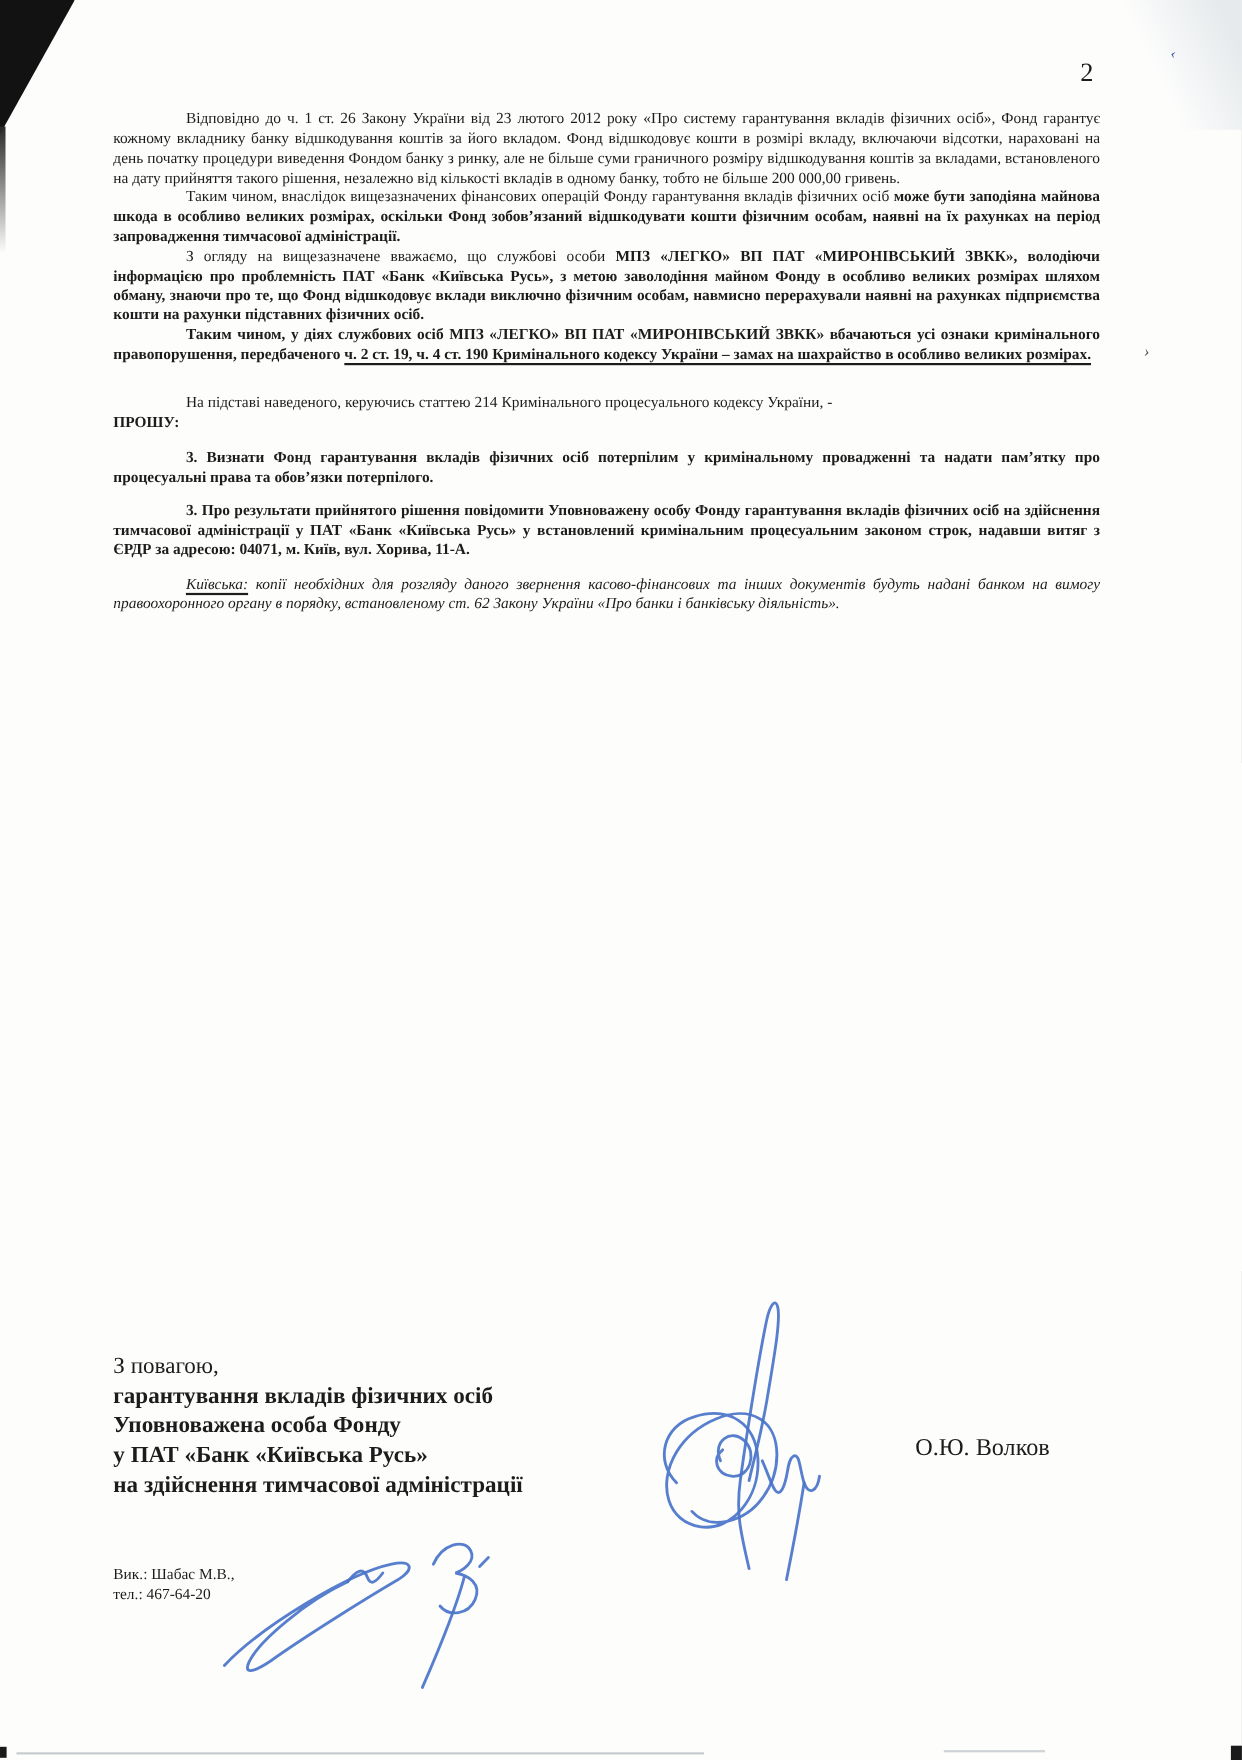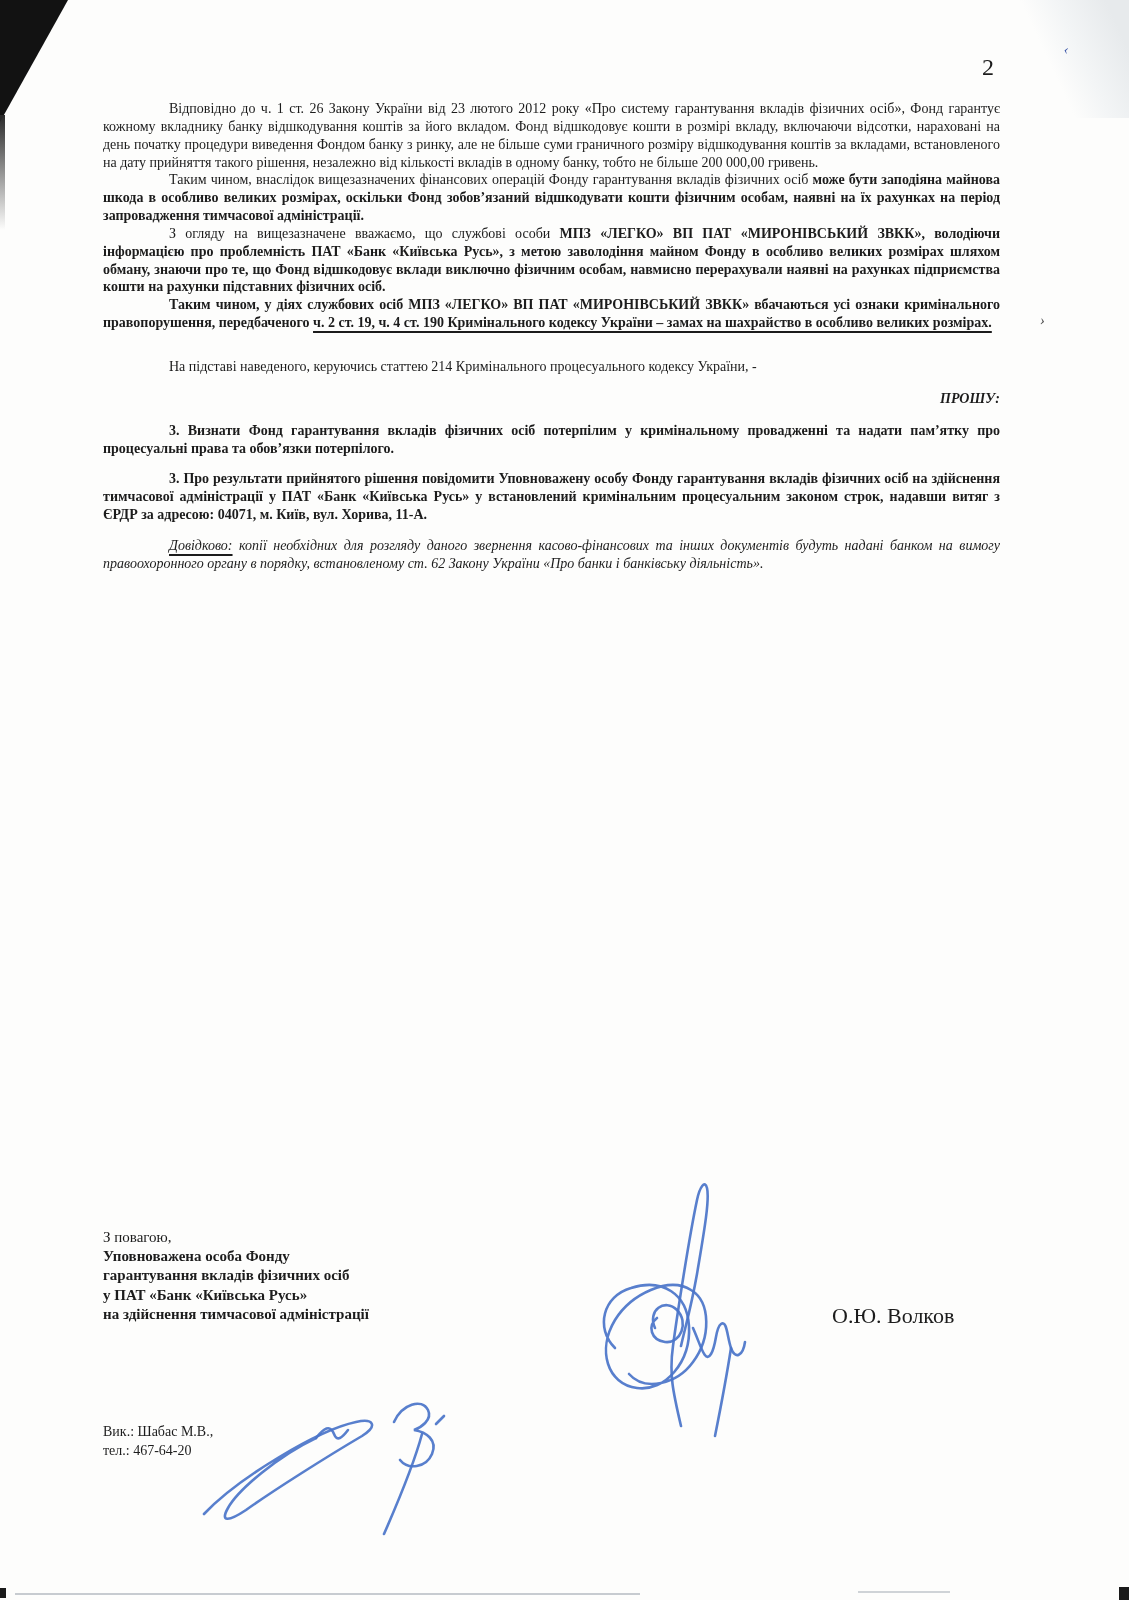--- a/index.html
+++ b/index.html
@@ -41,29 +41,29 @@
 
   .page-number{position:absolute;left:982px;top:54px;font-size:24px;}
 
   .content{
     position:absolute;left:103px;top:100px;width:897px;
     font-size:14px;line-height:1.275;text-align:justify;
   }
   .para{margin:0;text-indent:66px;}
   .para.gap-lg{margin-top:26px;}
   .para.gap-md{margin-top:13px;}
-  .para.center{text-align:right;text-indent:0;margin-top:14px;margin-bottom:14px;font-style:italic;}
+  .para.center{text-align:left;text-indent:0;margin-bottom:14px;}
   .para.italic-para{font-style:italic;}
   span.b{font-weight:700;}
   span.i{font-style:italic;}
   span.u{text-decoration:underline;text-decoration-thickness:2px;text-underline-offset:4px;}
 
   .closing{
     position:absolute;left:103px;top:1228px;width:480px;
-    font-size:15px;line-height:1.28;
+    font-size:21px;line-height:1.28;
   }
   .closing .salutation{font-weight:400;}
   .closing .role-line{font-weight:700;}
   .signer-name{
     position:absolute;left:832px;top:1303px;
     font-size:22px;font-weight:400;
   }
   .executor{
     position:absolute;left:103px;top:1422px;
     font-size:14px;line-height:1.38;
@@ -92,28 +92,28 @@
 
   <div class="content" id="content">
       <p class="para"><span>Відповідно до ч. 1 ст. 26 Закону України від 23 лютого 2012 року «Про систему гарантування вкладів фізичних осіб», Фонд гарантує кожному вкладнику банку відшкодування коштів за його вкладом. Фонд відшкодовує кошти в розмірі вкладу, включаючи відсотки, нараховані на день початку процедури виведення Фондом банку з ринку, але не більше суми граничного розміру відшкодування коштів за вкладами, встановленого на дату прийняття такого рішення, незалежно від кількості вкладів в одному банку, тобто не більше 200 000,00 гривень.</span></p>
       <p class="para"><span>Таким чином, внаслідок вищезазначених фінансових операцій Фонду гарантування вкладів фізичних осіб </span><span class="b">може бути заподіяна майнова шкода в особливо великих розмірах, оскільки Фонд зобов’язаний відшкодувати кошти фізичним особам, наявні на їх рахунках на період запровадження тимчасової адміністрації.</span></p>
       <p class="para"><span>З огляду на вищезазначене вважаємо, що службові особи </span><span class="b">МПЗ «ЛЕГКО» ВП ПАТ «МИРОНІВСЬКИЙ ЗВКК», володіючи інформацією про проблемність ПАТ «Банк «Київська Русь», з метою заволодіння майном Фонду в особливо великих розмірах шляхом обману, знаючи про те, що Фонд відшкодовує вклади виключно фізичним особам, навмисно перерахували наявні на рахунках підприємства кошти на рахунки підставних фізичних осіб.</span></p>
       <p class="para"><span class="b">Таким чином, у діях службових осіб МПЗ «ЛЕГКО» ВП ПАТ «МИРОНІВСЬКИЙ ЗВКК» вбачаються усі ознаки кримінального правопорушення, передбаченого </span><span class="b u">ч. 2 ст. 19, ч. 4 ст. 190 Кримінального кодексу України – замах на шахрайство в особливо великих розмірах.</span></p>
       <p class="para gap-lg"><span>На підставі наведеного, керуючись статтею 214 Кримінального процесуального кодексу України, -</span></p>
       <p class="para center"><span class="b">ПРОШУ:</span></p>
       <p class="para gap-md"><span class="b">3. Визнати Фонд гарантування вкладів фізичних осіб потерпілим у кримінальному провадженні та надати пам’ятку про процесуальні права та обов’язки потерпілого.</span></p>
       <p class="para gap-md"><span class="b">3. Про результати прийнятого рішення повідомити Уповноважену особу Фонду гарантування вкладів фізичних осіб на здійснення тимчасової адміністрації у ПАТ «Банк «Київська Русь» у встановлений кримінальним процесуальним законом строк, надавши витяг з ЄРДР за адресою: 04071, м. Київ, вул. Хорива, 11-А.</span></p>
-      <p class="para gap-md italic-para"><span class="i u">Довідково:</span><span class="i"> копії необхідних для розгляду даного звернення касово-фінансових та інших документів будуть надані банком на вимогу правоохоронного органу в порядку, встановленому ст. 62 Закону України «Про банки і банківську діяльність».</span></p>
+      <p class="para gap-md italic-para"><span class="i u">Київська:</span><span class="i"> копії необхідних для розгляду даного звернення касово-фінансових та інших документів будуть надані банком на вимогу правоохоронного органу в порядку, встановленому ст. 62 Закону України «Про банки і банківську діяльність».</span></p>
     </div>
 
   <div class="closing">
     <div class="salutation">З повагою,</div>
     <div id="role-lines">
+        <div class="role-line">гарантування вкладів фізичних осіб</div>
         <div class="role-line">Уповноважена особа Фонду</div>
-        <div class="role-line">гарантування вкладів фізичних осіб</div>
         <div class="role-line">у ПАТ «Банк «Київська Русь»</div>
         <div class="role-line">на здійснення тимчасової адміністрації</div>
       </div>
   </div>
 
   <div class="signer-name">О.Ю. Волков</div>
 
   <div class="executor">
     <div>Вик.: Шабас М.В.,</div>
     <div>тел.: 467-64-20</div>

